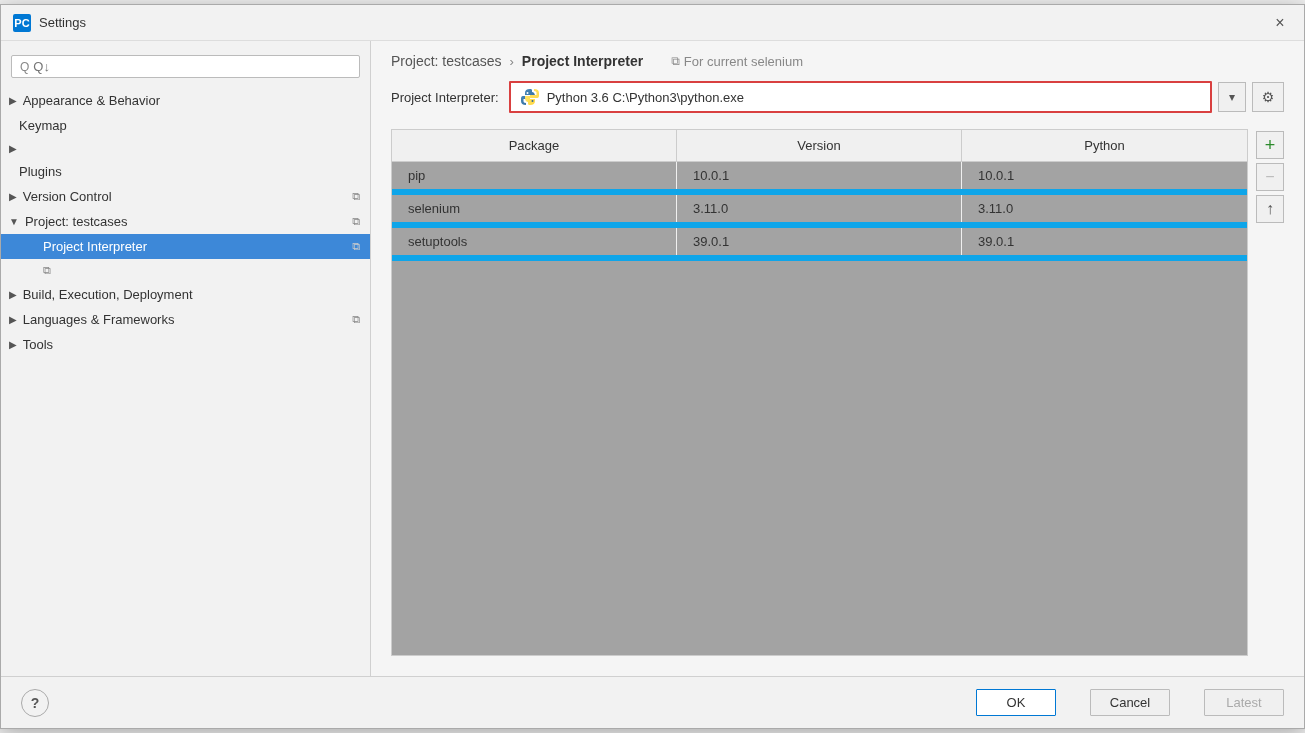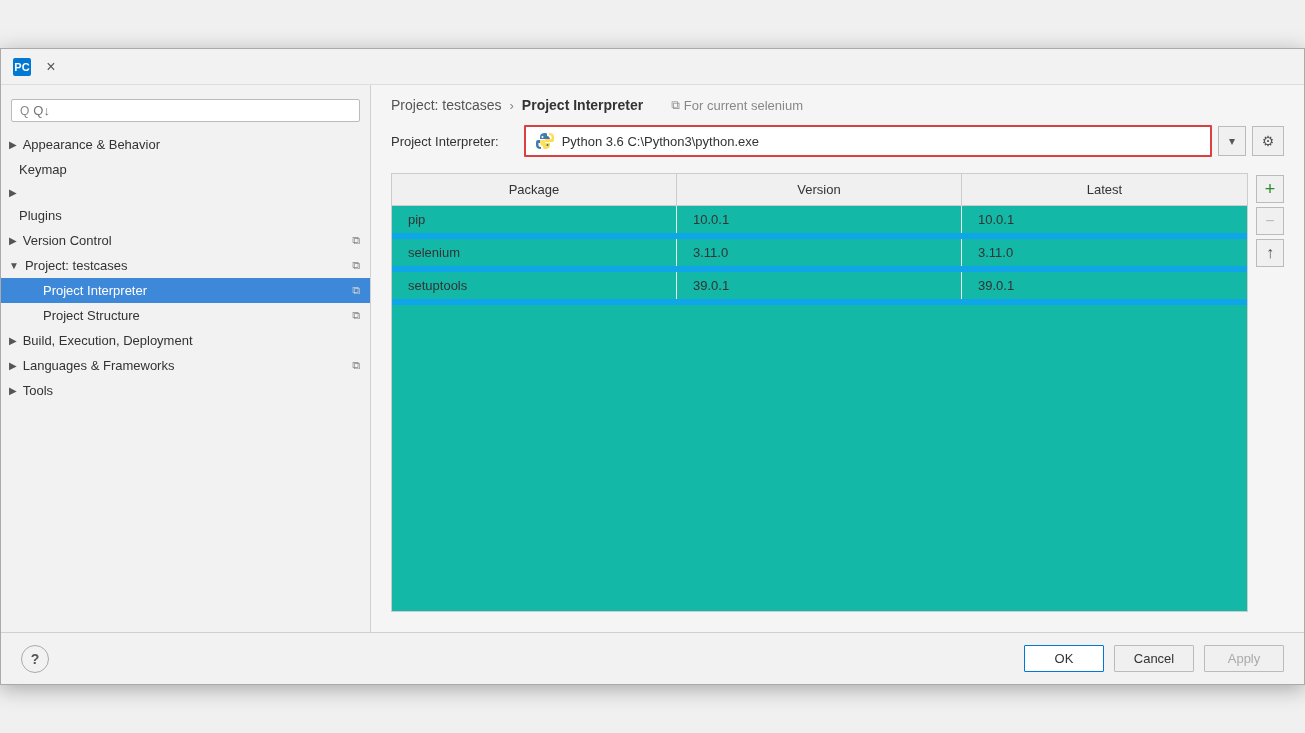--- a/index.html
+++ b/index.html
@@ -7,21 +7,21 @@
       font-family: "Segoe UI", Arial, sans-serif;
       font-size: 13px;
       background: #f0f0f0;
       display: flex;
       align-items: center;
       justify-content: center;
       min-height: 100vh;
     }
     .dialog {
       width: 1305px;
-      height: 637px;
+      height: 725px;
       background: #f2f2f2;
       border: 1px solid #aaa;
       box-shadow: 0 4px 20px rgba(0,0,0,0.3);
       display: flex;
       flex-direction: column;
       position: relative;
     }
     .title-bar {
       background: #f2f2f2;
       height: 36px;
@@ -163,21 +163,21 @@
     .panel-content {
       flex: 1;
       padding: 0 20px 20px 20px;
       display: flex;
       flex-direction: column;
     }
     .interpreter-row {
       display: flex;
       align-items: center;
       margin-bottom: 16px;
-      gap: 25px;
+      gap: 10px;
     }
     .interpreter-label {
       font-size: 13px;
       color: #333;
       white-space: nowrap;
     }
     .interpreter-dropdown-wrapper {
       display: flex;
       align-items: center;
       flex: 1;
@@ -225,21 +225,21 @@
       align-items: center;
       justify-content: center;
       cursor: pointer;
       font-size: 14px;
       color: #555;
     }
     
     .pkg-table-container {
       flex: 1;
       border: 1px solid #ccc;
-      background: #14b8a6;
+      background: #a3a3a3;
       display: flex;
       flex-direction: column;
       overflow: hidden;
       position: relative;
     }
     .pkg-table-header {
       display: grid;
       grid-template-columns: 1fr 1fr 1fr;
       background: #f0f0f0;
       border-bottom: 1px solid #ccc;
@@ -315,40 +315,42 @@
     }
     .dialog-btn {
       padding: 5px 9px;
       min-width: 80px;
       border: 1px solid #bbb;
       background: #f0f0f0;
       cursor: pointer;
       font-size: 13px;
       color: #333;
       border-radius: 1px;
+      margin-left: 24px;
     }
     .dialog-btn.primary {
       background: white;
       border: 1px solid #0078d4;
       color: #333;
     }
     .dialog-btn.disabled { color: #aaa; cursor: default; }
   </style>
 </head>
 <body>
 
 <div class="dialog">
 
   <div class="title-bar">
     <div class="title-bar-icon">
       <svg viewBox="0 0 18 18" width="18" height="18">
         <rect x="0" y="0" width="18" height="18" rx="2" fill="#0078d4"></rect>
         <text x="9" y="13" text-anchor="middle" font-size="11" fill="white" font-weight="bold">PC</text>
       </svg>
     </div>
+    <span class="title-bar-title">Settings</span>
     <button class="title-bar-close">×</button>
   </div>
 
   <div class="content-area">
 
     <div class="sidebar">
       <div class="search-box">
         <span class="search-icon-char">Q</span>
         <input type="text" placeholder="Q↓" style="">
       </div>
@@ -381,21 +383,20 @@
         <span class="nav-item-label">Project: testcases</span>
         <span class="nav-item-icon-right">⧉</span>
       </div>
 
       <div class="nav-sub-item active">
         <span class="nav-sub-item-label">Project Interpreter</span>
         <span class="nav-item-icon-right" style="color:#ccc;">⧉</span>
       </div>
 
       <div class="nav-sub-item">
-        <span class="nav-sub-item-label">Project Structure</span>
         <span class="nav-item-icon-right">⧉</span>
       </div>
 
       <div class="nav-item has-arrow">
         <span class="nav-arrow">▶</span>
         <span class="nav-item-label">Build, Execution, Deployment</span>
       </div>
 
       <div class="nav-item has-arrow">
         <span class="nav-arrow">▶</span>
@@ -452,21 +453,21 @@
             </div>
           </div>
         </div>
 
         <div style="display: flex; flex: 1; gap: 8px; position: relative;">
           <div class="pkg-table-container">
 
             <div class="pkg-table-header">
               <div class="pkg-col-header">Package</div>
               <div class="pkg-col-header">Version</div>
-              <div class="pkg-col-header">Latest</div>
+              <div class="pkg-col-header">Python</div>
             </div>
 
             <div class="pkg-table-body">
 
               <div class="pkg-row">
                 <div class="pkg-cell">pip</div>
                 <div class="pkg-cell">10.0.1</div>
                 <div class="pkg-cell">10.0.1</div>
               </div>
 
@@ -493,15 +494,15 @@
       </div>
     </div>
   </div>
 
   <div class="bottom-bar">
     <div class="bottom-left">
       <button class="help-btn">?</button>
     </div>
     <button class="dialog-btn primary">OK</button>
     <button class="dialog-btn">Cancel</button>
-    <button class="dialog-btn disabled">Apply</button>
+    <button class="dialog-btn disabled">Latest</button>
   </div>
 </div>
 
 </body></html>

